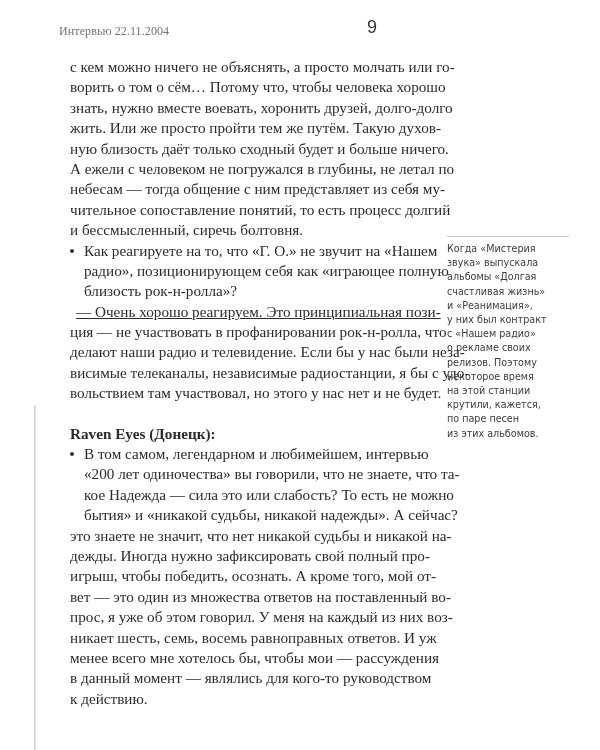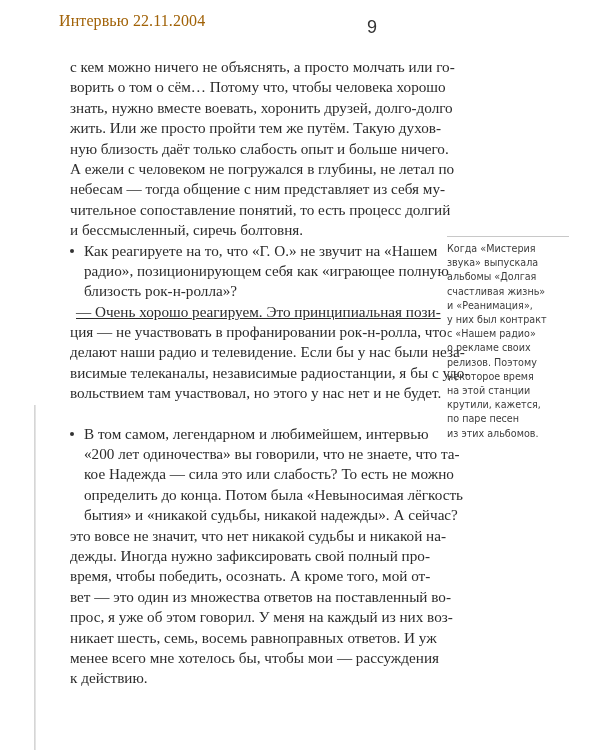--- a/index.html
+++ b/index.html
@@ -5,21 +5,21 @@
     html, body { margin: 0; padding: 0; }
     body {
       width: 600px; height: 750px; background: #ffffff; position: relative; overflow: hidden;
       font-family: "DejaVu Serif", "Liberation Serif", serif; color: #2a2a2a;
     }
     .edge-line {
       position: absolute; left: 34px; top: 405px; width: 2px; height: 345px;
       background: linear-gradient(to right, #cfcfcf, #eaeaea);
     }
     .running-head {
-      position: absolute; left: 59px; top: 12px; font-size: 16px; color: #a16207;
+      position: absolute; left: 59px; top: 24px; font-size: 12px; color: #737373;
       font-family: "Liberation Serif", serif; letter-spacing: 0.1px;
     }
     .page-num {
       position: absolute; left: 367px; top: 17px; font-size: 18px; color: #333;
       font-family: "Liberation Sans", sans-serif;
     }
     .main {
       position: absolute; left: 70px; top: 57px; width: 356px;
       font-family: "Liberation Serif", serif; font-size: 15.2px; line-height: 20.4px; color: #2b2b2b;
     }
@@ -47,21 +47,21 @@
 
 <div class="running-head">Интервью 22.11.2004</div>
 <div class="page-num">9</div>
 
 <div class="main">
   <div>
     <div class="line">с кем можно ничего не объяснять, а просто молчать или го-</div>
     <div class="line">ворить о том о сём… Потому что, чтобы человека хорошо</div>
     <div class="line">знать, нужно вместе воевать, хоронить друзей, долго-долго</div>
     <div class="line">жить. Или же просто пройти тем же путём. Такую духов-</div>
-    <div class="line">ную близость даёт только слабость опыт и больше ничего.</div>
+    <div class="line">ную близость даёт только сходный будет и больше ничего.</div>
     <div class="line">А ежели с человеком не погружался в глубины, не летал по</div>
     <div class="line">небесам — тогда общение с ним представляет из себя му-</div>
     <div class="line">чительное сопоставление понятий, то есть процесс долгий</div>
     <div class="line last">и бессмысленный, сиречь болтовня.</div>
   </div>
 
   <div class="q">
     <div class="bullet-row">
       <span class="bullet" style="left:0px;"></span>
       <div class="line">Как реагируете на то, что «Г. О.» не звучит на «Нашем</div>
@@ -73,40 +73,41 @@
   <div>
     <div class="line indent" style="padding-left:6px;">— Очень хорошо реагируем. Это принципиальная пози-</div>
     <div class="line">ция — не участвовать в профанировании рок-н-ролла, что</div>
     <div class="line">делают наши радио и телевидение. Если бы у нас были неза-</div>
     <div class="line">висимые телеканалы, независимые радиостанции, я бы с удо-</div>
     <div class="line last">вольствием там участвовал, но этого у нас нет и не будет.</div>
   </div>
 
   <div class="gap"></div>
 
+  <div class="speaker">Raven Eyes (Донецк):</div>
 
   <div class="q">
     <div class="bullet-row">
       <span class="bullet" style="left:0px;"></span>
       <div class="line">В том самом, легендарном и любимейшем, интервью</div>
     </div>
     <div class="line">«200 лет одиночества» вы говорили, что не знаете, что та-</div>
     <div class="line">кое Надежда — сила это или слабость? То есть не можно</div>
-    <div class="line">определить до конца. Потом была «Невыносимая лёгкость</div>
     <div class="line last">бытия» и «никакой судьбы, никакой надежды». А сейчас?</div>
   </div>
 
   <div>
-    <div class="line">это вовсе не значит, что нет никакой судьбы и никакой на-</div>
+    <div class="line">это знаете не значит, что нет никакой судьбы и никакой на-</div>
     <div class="line">дежды. Иногда нужно зафиксировать свой полный про-</div>
-    <div class="line">время, чтобы победить, осознать. А кроме того, мой от-</div>
+    <div class="line">игрыш, чтобы победить, осознать. А кроме того, мой от-</div>
     <div class="line">вет — это один из множества ответов на поставленный во-</div>
     <div class="line">прос, я уже об этом говорил. У меня на каждый из них воз-</div>
     <div class="line">никает шесть, семь, восемь равноправных ответов. И уж</div>
     <div class="line">менее всего мне хотелось бы, чтобы мои — рассуждения</div>
+    <div class="line">в данный момент — являлись для кого-то руководством</div>
     <div class="line last">к действию.</div>
   </div>
 
   <div class="gap"></div>
 
 </div>
 
 <div class="sidenote">
   <div class="sl">Когда «Мистерия</div>
   <div class="sl">звука» выпускала</div>

